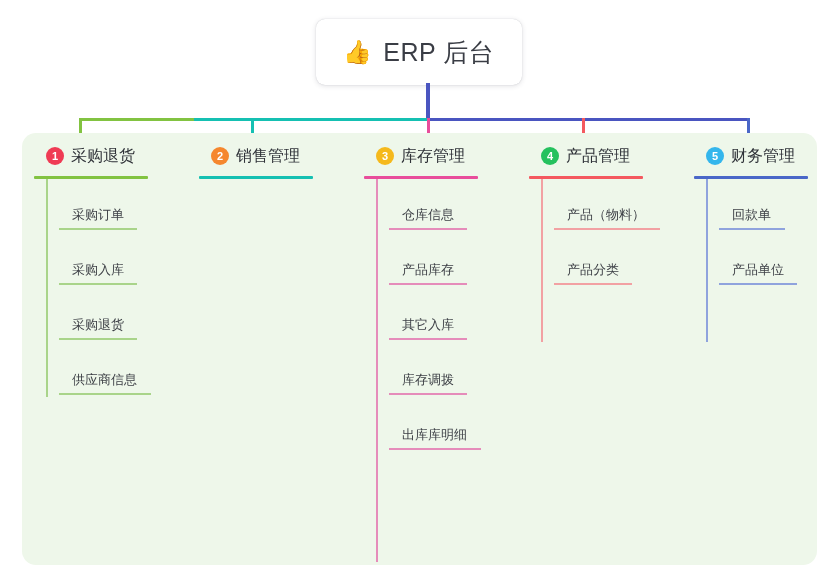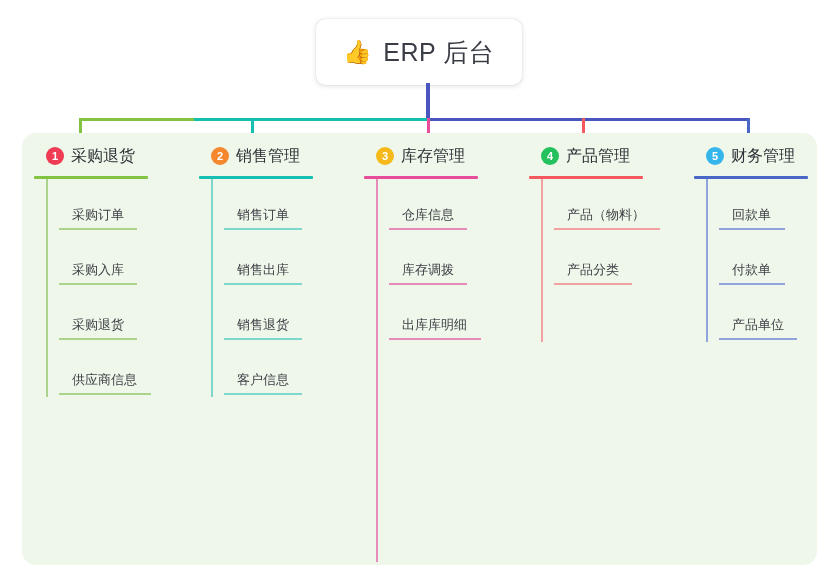--- a/index.html
+++ b/index.html
@@ -198,53 +198,42 @@
             <div class="leaf-rule" style="width: 92px; background: rgb(169, 212, 138);"></div>
           </div>
         </div>
       </div>
       <div class="col" style="left: 199px;">
         <div class="col-head">
           <span class="badge" style="background: rgb(245, 135, 46);">2</span>
           <span class="col-title">销售管理</span>
         </div>
         <div class="head-rule" style="width: 114px; background: rgb(21, 192, 178);"></div>
-        <div class="leaves">
-          <div class="spine" style="background: rgb(127, 214, 207); height: 218px;"></div>
-          <div class="leaf">
-            <span class="leaf-label">销售订单</span>
-            <div class="leaf-rule" style="width: 78px; background: rgb(127, 214, 207);"></div>
-          </div>
-          <div class="leaf">
-            <span class="leaf-label">销售出库</span>
-            <div class="leaf-rule" style="width: 78px; background: rgb(127, 214, 207);"></div>
-          </div>
-          <div class="leaf">
-            <span class="leaf-label">销售退货</span>
-            <div class="leaf-rule" style="width: 78px; background: rgb(127, 214, 207);"></div>
-          </div>
-          <div class="leaf">
-            <span class="leaf-label">客户信息</span>
-            <div class="leaf-rule" style="width: 78px; background: rgb(127, 214, 207);"></div>
-          </div>
-        </div>
       </div>
       <div class="col" style="left: 364px;">
         <div class="col-head">
           <span class="badge" style="background: rgb(245, 185, 28);">3</span>
           <span class="col-title">库存管理</span>
         </div>
         <div class="head-rule" style="width: 114px; background: rgb(232, 77, 155);"></div>
         <div class="leaves">
           <div class="spine" style="background: rgb(229, 140, 186); height: 383px;"></div>
           <div class="leaf">
             <span class="leaf-label">仓库信息</span>
             <div class="leaf-rule" style="width: 78px; background: rgb(229, 140, 186);"></div>
           </div>
           <div class="leaf">
+            <span class="leaf-label">产品库存</span>
+            <div class="leaf-rule" style="width: 78px; background: rgb(229, 140, 186);"></div>
+          </div>
+          <div class="leaf">
+            <span class="leaf-label">其它入库</span>
+            <div class="leaf-rule" style="width: 78px; background: rgb(229, 140, 186);"></div>
+          </div>
+          <div class="leaf">
             <span class="leaf-label">库存调拨</span>
             <div class="leaf-rule" style="width: 78px; background: rgb(229, 140, 186);"></div>
           </div>
           <div class="leaf">
             <span class="leaf-label">出库库明细</span>
             <div class="leaf-rule" style="width: 92px; background: rgb(229, 140, 186);"></div>
           </div>
         </div>
       </div>
       <div class="col" style="left: 529px;">
@@ -271,24 +260,20 @@
           <span class="col-title">财务管理</span>
         </div>
         <div class="head-rule" style="width: 114px; background: rgb(74, 103, 200);"></div>
         <div class="leaves">
           <div class="spine" style="background: rgb(143, 163, 221); height: 163px;"></div>
           <div class="leaf">
             <span class="leaf-label">回款单</span>
             <div class="leaf-rule" style="width: 66px; background: rgb(143, 163, 221);"></div>
           </div>
           <div class="leaf">
-            <span class="leaf-label">付款单</span>
-            <div class="leaf-rule" style="width: 66px; background: rgb(143, 163, 221);"></div>
-          </div>
-          <div class="leaf">
             <span class="leaf-label">产品单位</span>
             <div class="leaf-rule" style="width: 78px; background: rgb(143, 163, 221);"></div>
           </div>
         </div>
       </div>
     </div>
 
 </div>
 
 </body></html>

